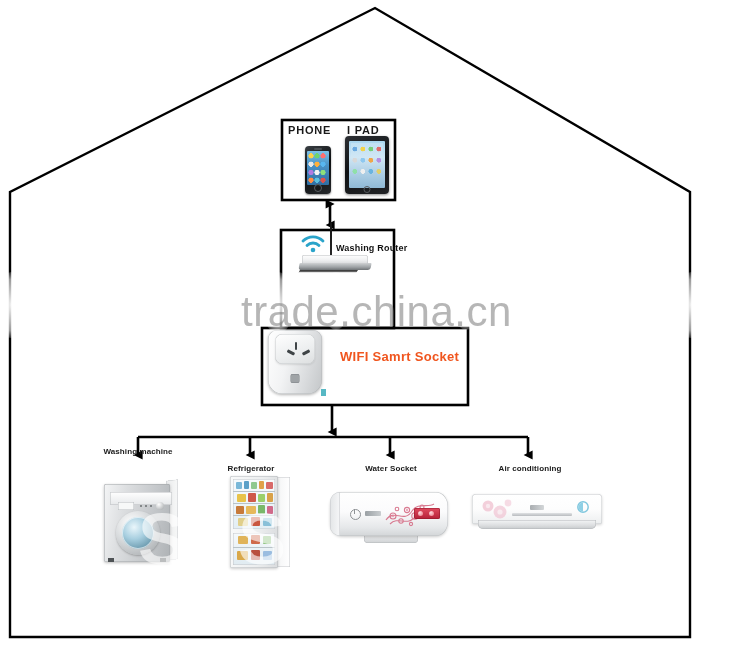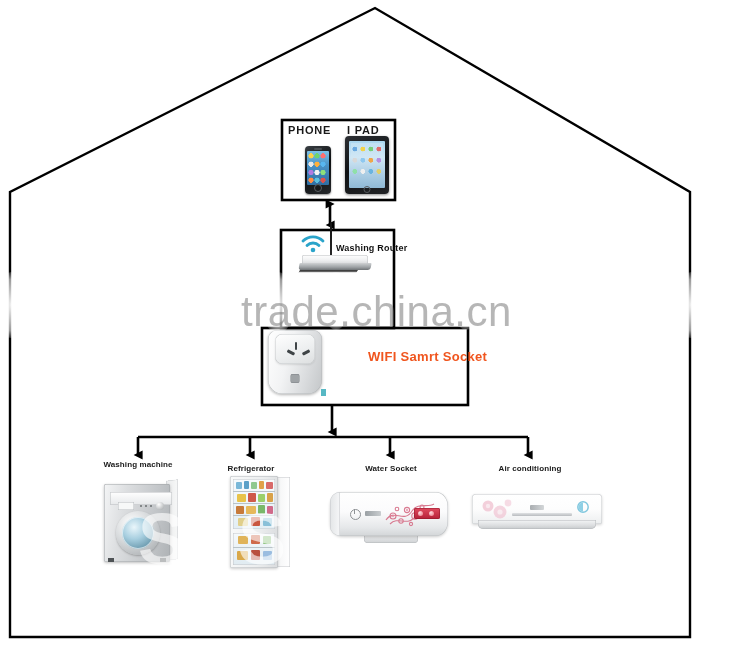--- a/index.html
+++ b/index.html
@@ -369,23 +369,23 @@
       <div class="louv"></div>
     </div>
     <div class="vent"></div>
   </div>
 
   <div class="lbl lbl-dev" style="left:288px;top:124px">PHONE</div>
   <div class="lbl lbl-dev" style="left:347px;top:124px">I PAD</div>
 
   <div class="lbl lbl-router" style="left:336px;top:243px">Washing Router</div>
 
-  <div class="lbl lbl-socket" style="left:368px;top:349px">WIFI Samrt Socket</div>
-
-  <div class="lbl lbl-appl" style="left:98px;top:460px;width:80px">Washing machine</div>
+  <div class="lbl lbl-socket" style="left:340px;top:349px">WIFI Samrt Socket</div>
+
+  <div class="lbl lbl-appl" style="left:98px;top:447px;width:80px">Washing machine</div>
   <div class="lbl lbl-appl" style="left:212px;top:464px;width:78px">Refrigerator</div>
   <div class="lbl lbl-appl" style="left:352px;top:464px;width:78px">Water Socket</div>
   <div class="lbl lbl-appl" style="left:490px;top:464px;width:80px">Air conditioning</div>
 
   <div class="wm">
     <div class="wm-blob" style="left:-4px;top:272px;width:30px;height:66px"></div>
     <div class="wm-blob" style="left:676px;top:272px;width:30px;height:66px"></div>
     <div class="wm-blob" style="left:262px;top:272px;width:32px;height:62px"></div>
     <div class="wm-blob" style="left:322px;top:272px;width:28px;height:58px"></div>
     <div class="wm-blob" style="left:452px;top:272px;width:28px;height:58px"></div>

